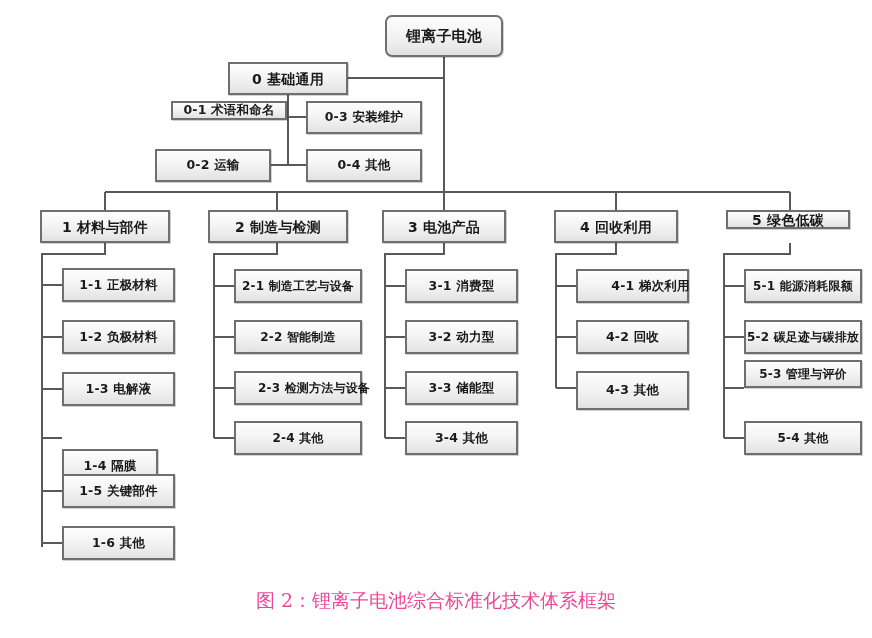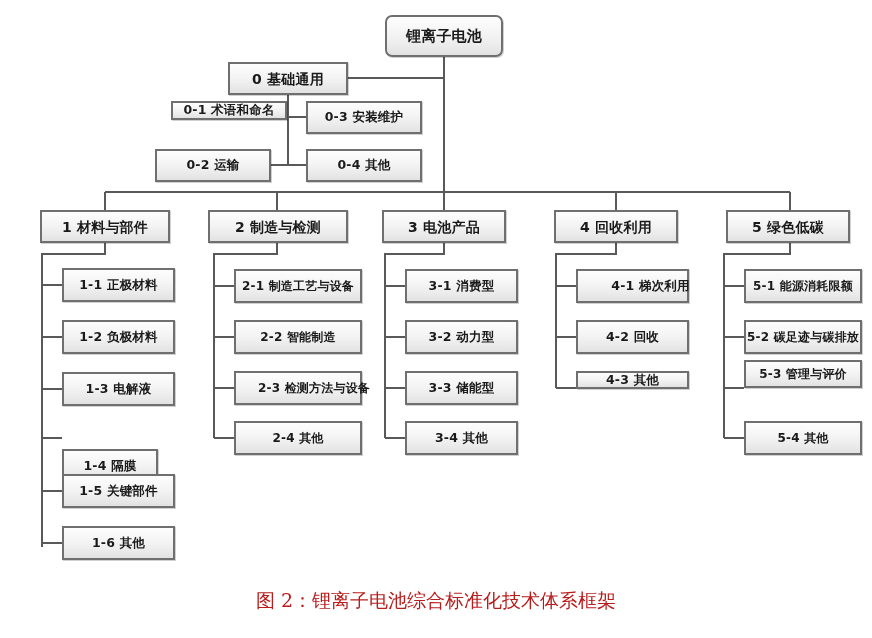--- a/index.html
+++ b/index.html
@@ -48,21 +48,21 @@
   .node.lvl2   { font-size: 14px; }
   .node.lvl3   { font-size: 12.5px; }
   .node.lvl3s  { font-size: 12px; }
   .caption {
     position: absolute;
     left: 0;
     width: 872px;
     text-align: center;
     font-family: "DejaVu Serif", "Liberation Serif", serif;
     font-size: 19px;
-    color: #b91c1c;
+    color: #ec4899;
     white-space: nowrap;
   }
 </style>
 </head>
 <body>
 
 <div id="canvas">
 
   <svg id="lines" viewBox="0 0 872 638" xmlns="http://www.w3.org/2000/svg">
     <g stroke="#595959" stroke-width="2" fill="none" shape-rendering="crispEdges">
@@ -142,23 +142,23 @@
 
   <div class="node lvl2" style="left:382px; top:210px; width:124px; height:33px;">3 电池产品</div>
   <div class="node lvl3" style="left:405px; top:269px; width:113px; height:34px;">3-1 消费型</div>
   <div class="node lvl3" style="left:405px; top:320px; width:113px; height:34px;">3-2 动力型</div>
   <div class="node lvl3" style="left:405px; top:371px; width:113px; height:34px;">3-3 储能型</div>
   <div class="node lvl3" style="left:405px; top:421px; width:113px; height:34px;">3-4 其他</div>
 
   <div class="node lvl2" style="left:554px; top:210px; width:124px; height:33px;">4 回收利用</div>
   <div class="node lvl3" style="left:576px; top:269px; width:113px; height:34px;padding-left:36px;">4-1 梯次利用</div>
   <div class="node lvl3" style="left:576px; top:320px; width:113px; height:34px;">4-2 回收</div>
-  <div class="node lvl3" style="left:576px; top:371px; width:113px; height:18px;">4-3 其他</div>
+  <div class="node lvl3" style="left:576px; top:371px; width:113px; height:39px;">4-3 其他</div>
 
-  <div class="node lvl2" style="left:726px; top:210px; width:124px; height:33px;">5 绿色低碳</div>
+  <div class="node lvl2" style="left:726px; top:210px; width:124px; height:19px;">5 绿色低碳</div>
   <div class="node lvl3s" style="left:744px; top:269px; width:118px; height:34px;">5-1 能源消耗限额</div>
   <div class="node lvl3s" style="left:744px; top:320px; width:118px; height:34px;">5-2 碳足迹与碳排放</div>
   <div class="node lvl3s" style="left:744px; top:360px; width:118px; height:28px;">5-3 管理与评价</div>
   <div class="node lvl3s" style="left:744px; top:421px; width:118px; height:34px;">5-4 其他</div>
 
   <div class="caption" style="top:588px;">图 2：锂离子电池综合标准化技术体系框架</div>
 
 </div>
 
 </body></html>

